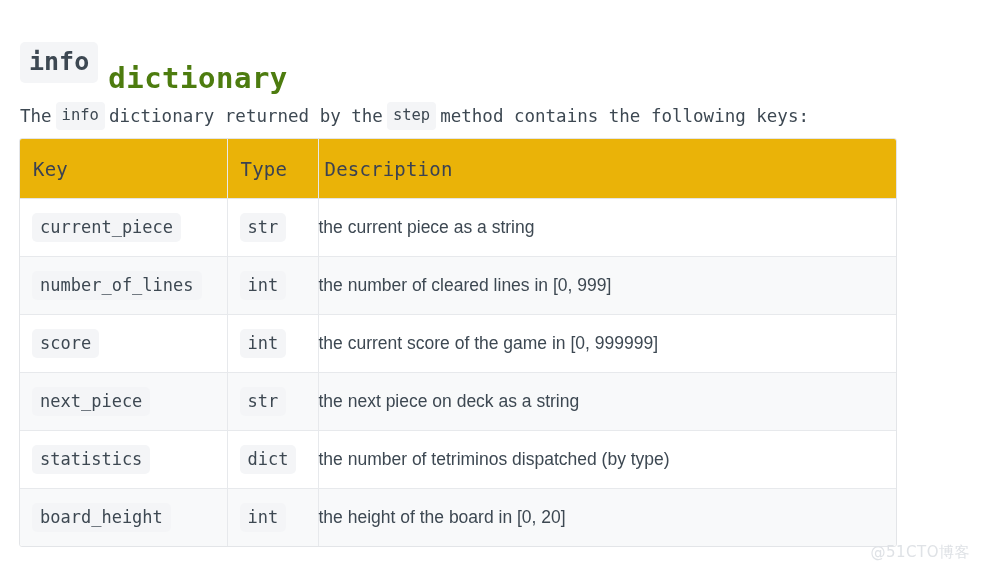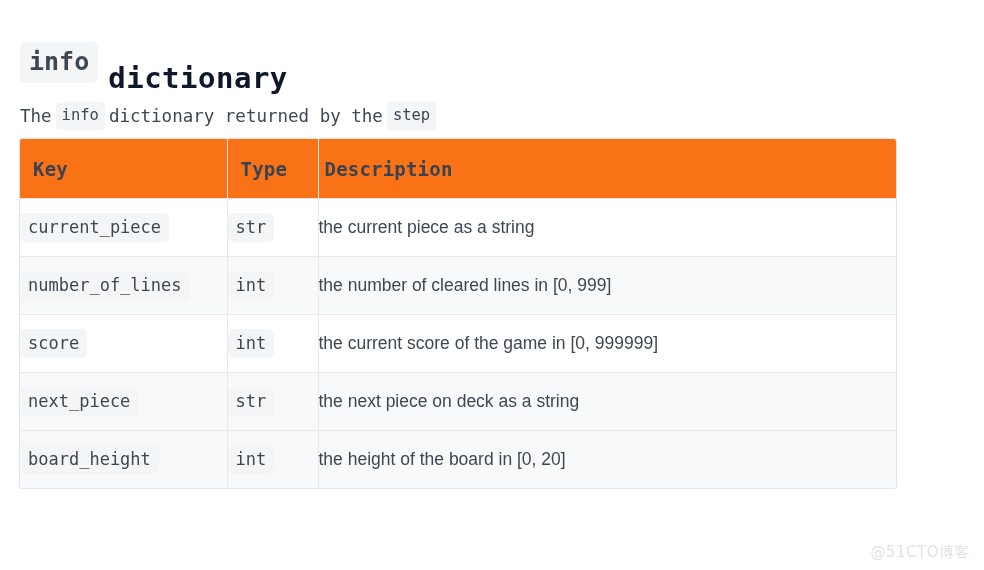--- a/index.html
+++ b/index.html
@@ -40,21 +40,21 @@
     color: #3d4852;
     background: #f4f5f7;
     border-radius: 5px;
     padding: 4px 9px 5px 9px;
     letter-spacing: 0px;
   }
   .heading .heading-word {
     font-family: "DejaVu Sans Mono", "Liberation Mono", monospace;
     font-size: 29px;
     font-weight: bold;
-    color: #0f172a;
+    color: #4d7c0f;
     letter-spacing: 0.5px;
     margin-top: 32px;
   }
 
   
   .intro {
     position: absolute;
     left: 20px;
     top: 84px;
     font-family: "DejaVu Sans Mono", "Liberation Mono", monospace;
@@ -96,23 +96,23 @@
   table.keys-table col.c-key  { width: 207px; }
   table.keys-table col.c-type { width: 91px; }
   table.keys-table col.c-desc { width: auto; }
 
   table.keys-table thead th {
     height: 59px;
     padding: 0 0 0 13px;
     text-align: left;
     font-family: "DejaVu Sans Mono", "Liberation Mono", monospace;
     font-size: 19px;
-    font-weight: bold;
+    font-weight: normal;
     color: #3b4252;
-    background: #f97316;
+    background: #eab308;
     border-bottom: 1px solid #e3e5e8;
     border-right: 1px solid #e7e9ec;
     vertical-align: middle;
     letter-spacing: 0.2px;
   }
   table.keys-table thead th:last-child { border-right: none; }
   table.keys-table thead th.th-key  { padding-left: 13px; }
   table.keys-table thead th.th-type { }
   table.keys-table thead th.th-desc { padding-left: 6px; }
 
@@ -137,20 +137,21 @@
 
   .code-box {
     display: inline-block;
     background: #f4f5f7;
     border-radius: 5px;
     padding: 3px 8px 4px 8px;
     font-family: "DejaVu Sans Mono", "Liberation Mono", monospace;
     font-size: 17px;
     color: #3d4852;
     line-height: 1.3;
+    margin-left: 12px;
   }
   .desc-text {
     font-family: Liberation Sans, sans-serif;
     font-size: 17.5px;
     color: #3d4852;
     white-space: nowrap;
   }
 
   
   .watermark {
@@ -172,20 +173,21 @@
   <h1 class="heading">
     <span class="code-chip">info</span>
     <span class="heading-word">dictionary</span>
   </h1>
 
   <p class="intro">
     <span class="txt">The</span>
     <span class="chip">info</span>
     <span class="txt">dictionary returned by the</span>
     <span class="chip">step</span>
+    <span class="txt">method contains the following keys:</span>
   </p>
 
   <div class="table-wrap">
     <table class="keys-table">
       <colgroup>
         <col class="c-key">
         <col class="c-type">
         <col class="c-desc">
       </colgroup>
       <thead>
@@ -209,20 +211,25 @@
         <tr class="odd">
           <td class="cell-key"><span class="code-box">score</span></td>
           <td class="cell-type"><span class="code-box">int</span></td>
           <td class="cell-desc"><span class="desc-text">the current score of the game in [0, 999999]</span></td>
         </tr>
         <tr class="even">
           <td class="cell-key"><span class="code-box">next_piece</span></td>
           <td class="cell-type"><span class="code-box">str</span></td>
           <td class="cell-desc"><span class="desc-text">the next piece on deck as a string</span></td>
         </tr>
+        <tr class="odd">
+          <td class="cell-key"><span class="code-box">statistics</span></td>
+          <td class="cell-type"><span class="code-box">dict</span></td>
+          <td class="cell-desc"><span class="desc-text">the number of tetriminos dispatched (by type)</span></td>
+        </tr>
         <tr class="even">
           <td class="cell-key"><span class="code-box">board_height</span></td>
           <td class="cell-type"><span class="code-box">int</span></td>
           <td class="cell-desc"><span class="desc-text">the height of the board in [0, 20]</span></td>
         </tr>
       </tbody>
     </table>
   </div>
 
   <div class="watermark">@51CTO博客</div>

